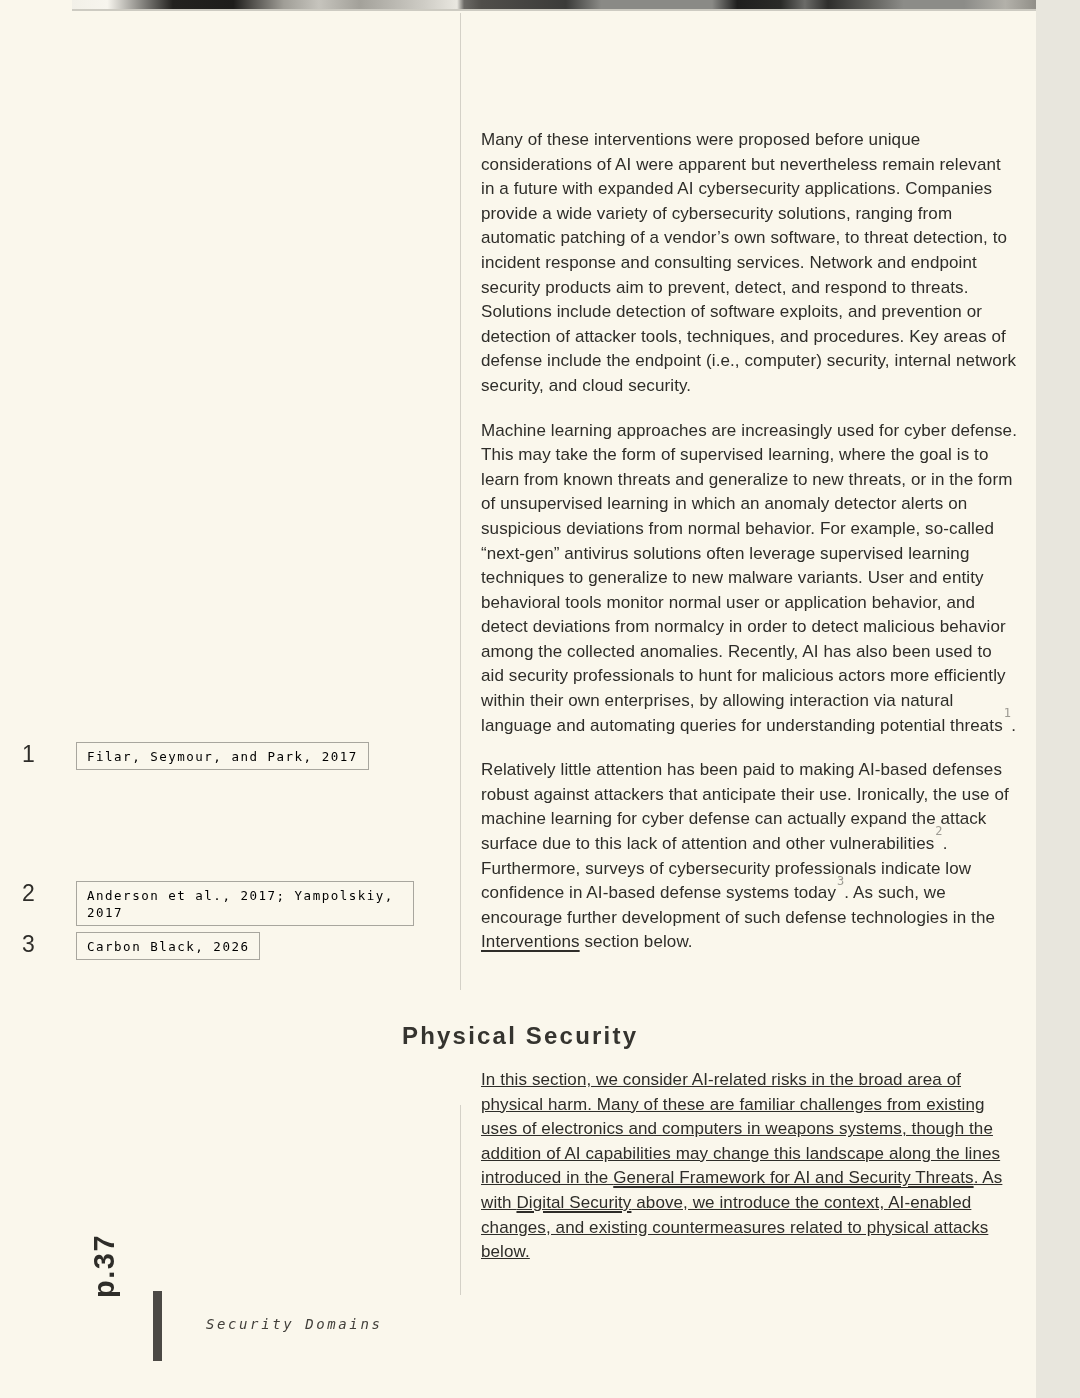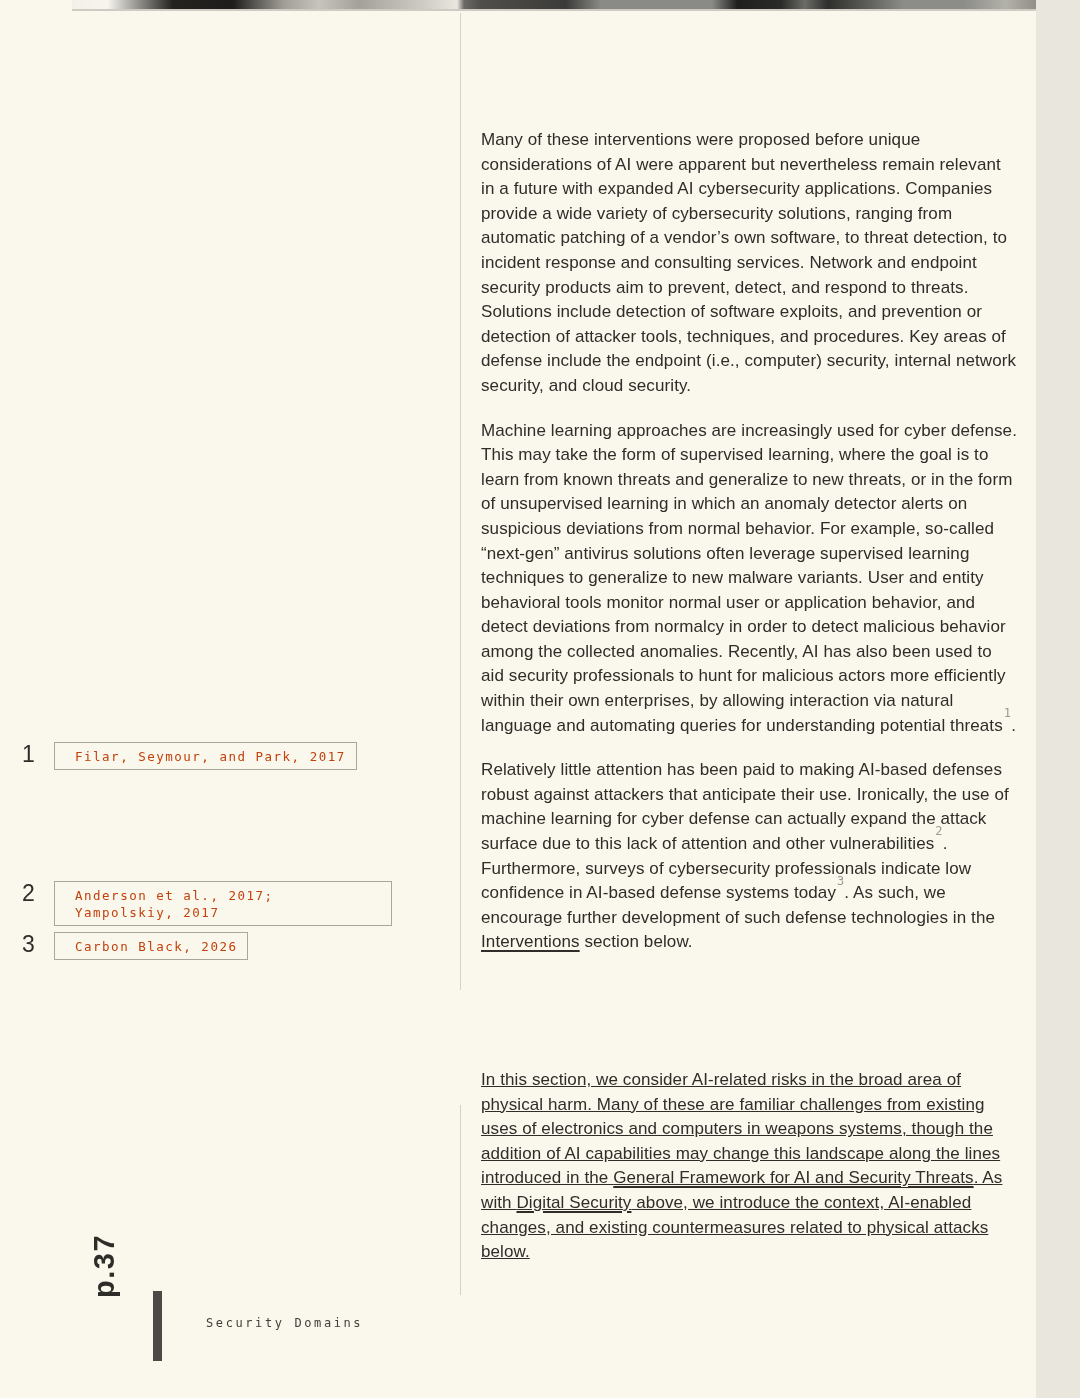--- a/index.html
+++ b/index.html
@@ -88,30 +88,30 @@
   .fn-num {
     position: absolute;
     left: 22px; top: 1px;
     font-size: 23px;
     font-weight: 500;
     color: #2e2d29;
     line-height: 1;
   }
   .fn-box {
     position: absolute;
-    left: 54px; top: 0;
+    left: 76px; top: 0;
     display: inline-block;
     max-width: 338px;
     border: 1px solid #a8a69e;
-    padding: 5px 10px 4px 20px;
+    padding: 5px 10px 4px 10px;
     font-family: "DejaVu Sans Mono", monospace;
     font-size: 12.5px;
     line-height: 17px;
     letter-spacing: 1.5px;
-    color: #c2410c;
+    color: #000000;
     background: transparent;
   }
 
   
   .page-num {
     position: absolute;
     left: 88px; top: 1298px;
     transform: rotate(-90deg);
     transform-origin: top left;
     font-size: 29px;
@@ -123,24 +123,25 @@
   .footer-bar {
     position: absolute;
     left: 153px; top: 1291px;
     width: 9px; height: 70px;
     background: #4b4945;
   }
   .footer-label {
     position: absolute;
     left: 206px; top: 1316px;
     font-family: "DejaVu Sans Mono", monospace;
-    font-size: 12px;
+    font-size: 14px;
     letter-spacing: 2.6px;
     color: #413f3a;
     white-space: nowrap;
+    font-style: italic;
   }
 </style>
 </head>
 <body>
 
 <div class="page">
 
   <div class="top-strip"></div>
 
   <div class="divider divider-top"></div>
@@ -160,20 +161,21 @@
     <div class="footnote fn-2">
       <span class="fn-num">2</span>
       <span class="fn-box">Anderson et al., 2017; Yampolskiy, 2017</span>
     </div>
     <div class="footnote fn-3">
       <span class="fn-num">3</span>
       <span class="fn-box">Carbon Black, 2026</span>
     </div>
   </aside>
 
+  <h2 class="section-heading">Physical Security</h2>
 
   <section class="section-body">
       <p><span>In this section, we consider AI-related risks in the broad area of physical harm. Many of these are familiar challenges from existing uses of electronics and computers in weapons systems, though the addition of AI capabilities may change this landscape along the lines introduced in the </span><a class="doc-link" href="#">General Framework for AI and Security Threats</a><span>. As with </span><a class="doc-link" href="#">Digital Security</a><span> above, we introduce the context, AI-enabled changes, and existing countermeasures related to physical attacks below.</span></p>
     </section>
 
   <div class="page-num">p.37</div>
 
   <div class="footer-bar"></div>
 
   <div class="footer-label">Security Domains</div>

